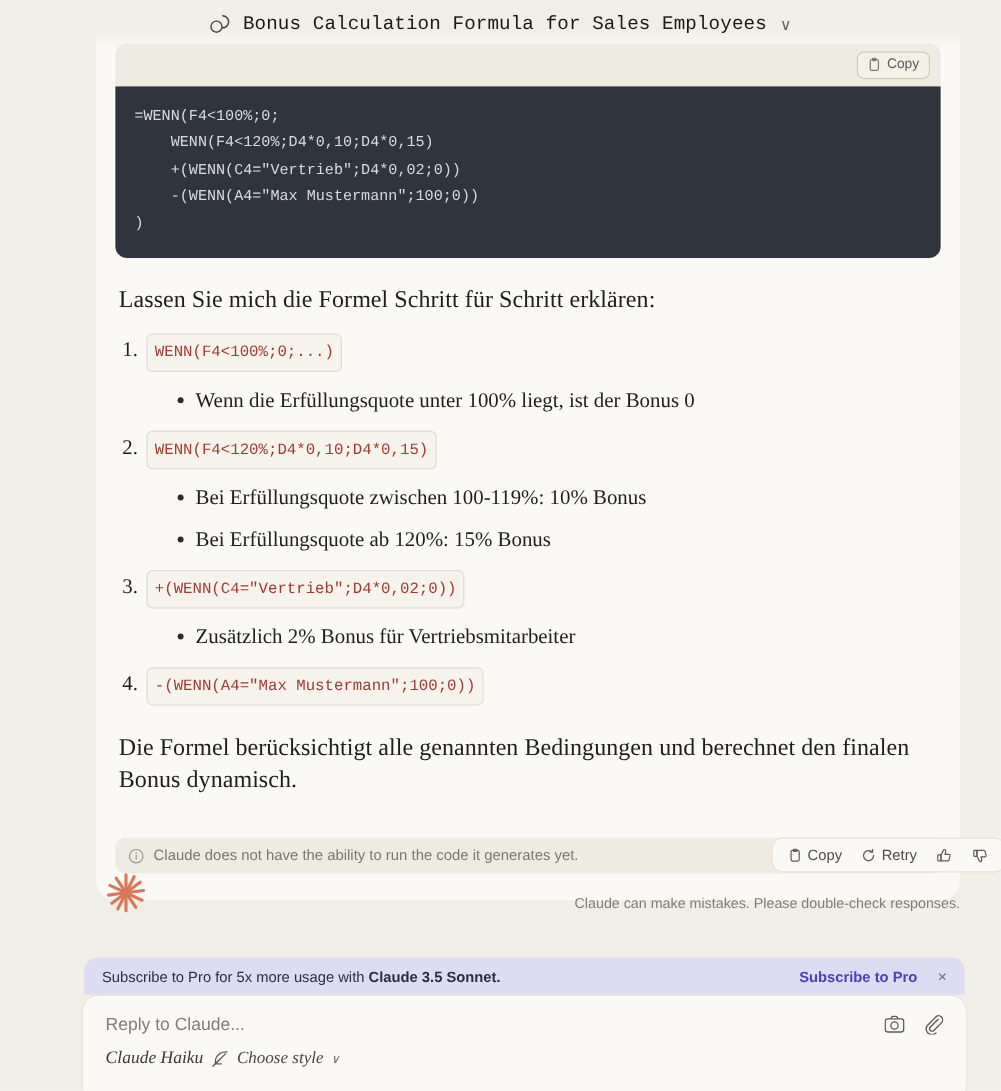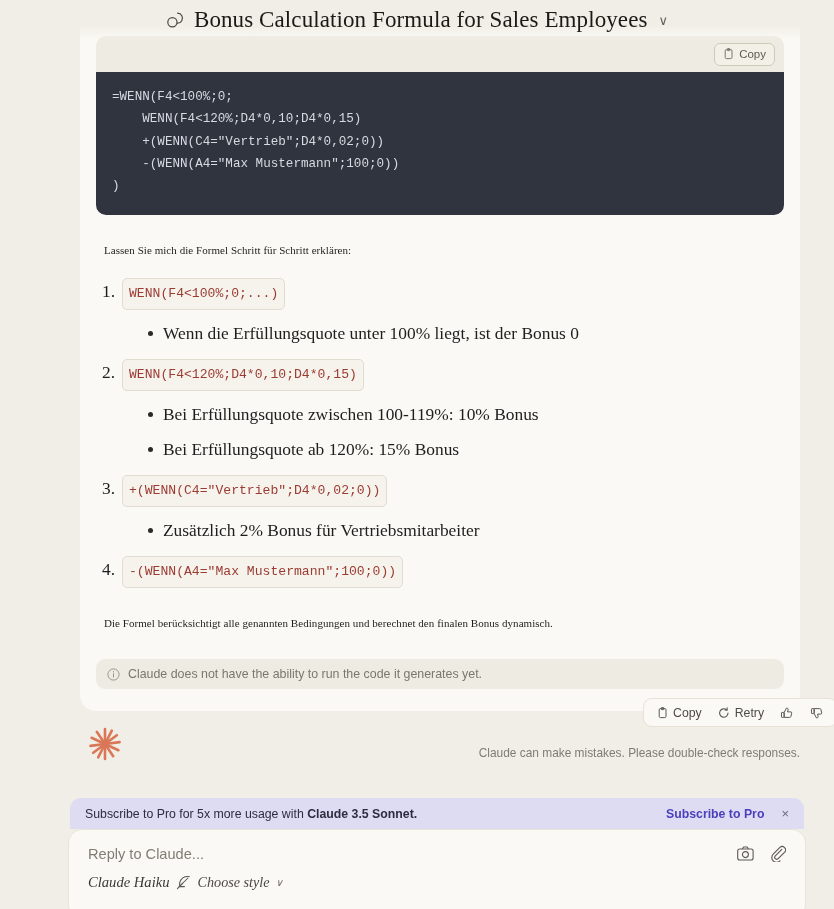--- a/index.html
+++ b/index.html
@@ -38,23 +38,24 @@
     align-items: center;
     justify-content: center;
     gap: 9px;
     background: linear-gradient(to bottom,
         rgba(240,238,230,1) 0%,
         rgba(240,238,230,1) 62%,
         rgba(240,238,230,0) 100%);
     z-index: 6;
   }
   .conv-header .title {
-    font-size: 23px;
+    font-size: 16px;
     color: #191917;
     letter-spacing: .1px;
+    font-family: Liberation Mono, monospace;
   }
   .conv-header .chev {
     font-family: "Liberation Sans", sans-serif;
     font-size: 13px;
     color: #63605a;
     margin-left: 2px;
     line-height: 1;
   }
   .bubbles-icon { display: block; }
 
@@ -107,24 +108,24 @@
     font-family: "Liberation Mono", monospace;
     font-size: 12.6px;
     line-height: 22.3px;
     padding: 14px 16px 18px 16px;
     white-space: pre;
     overflow: hidden;
   }
 
   
   .para {
-    font-size: 11px;
+    font-size: 20px;
     line-height: 27px;
     color: #1f1e1c;
-    margin: 22px 0 0 8px;
+    margin: 22px 0 0 3px;
     letter-spacing: .05px;
   }
 
   ol.steps {
     list-style: none;
     margin: 14px 0 0 0;
     padding: 0;
   }
   ol.steps > li { margin-top: 12px; }
   ol.steps > li:first-child { margin-top: 0; }
@@ -168,21 +169,21 @@
     left: 2px;
     top: 11px;
     width: 5px;
     height: 5px;
     border-radius: 50%;
     background: #2b2a27;
   }
 
   
   .notice {
-    margin-top: 22px;
+    margin-top: 34px;
     background: #eeece2;
     border-radius: 9px;
     height: 30px;
     display: flex;
     align-items: center;
     gap: 8px;
     padding: 0 11px;
     font-family: "Liberation Sans", sans-serif;
     font-size: 12.4px;
     color: #7b776e;

